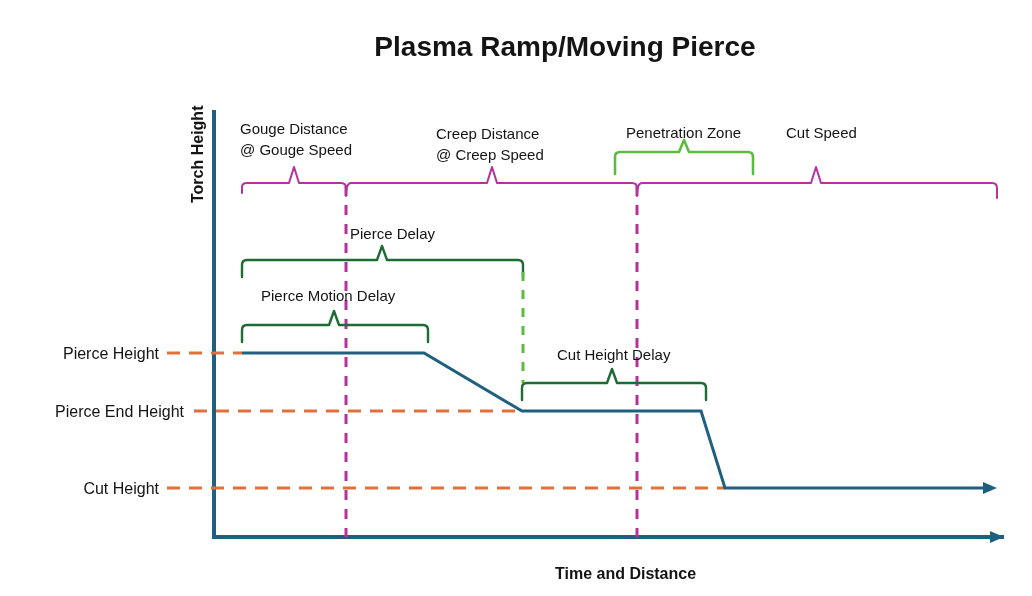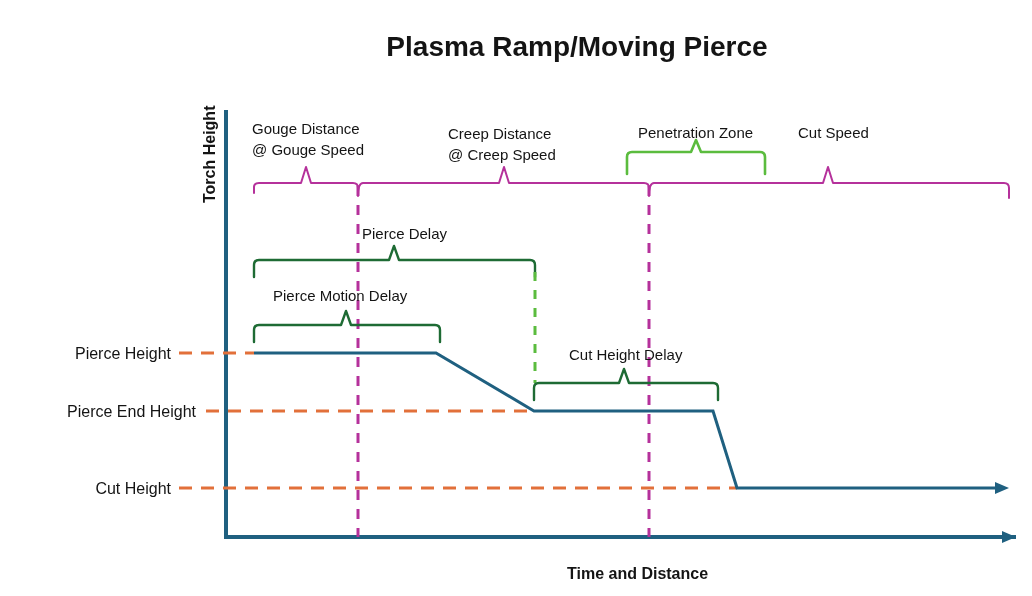--- a/index.html
+++ b/index.html
@@ -9,21 +9,21 @@
   }
   body {
     width: 1032px;
     height: 596px;
     position: relative;
     overflow: hidden;
     font-family: "Liberation Sans", sans-serif;
   }
   #diagram-root {
     position: absolute;
-    left: 16px;
+    left: 4px;
     top: 0;
     width: 872px;
     height: 596px;
     text-align: center;
   }
   .chart-title {
     font-size: 28px;
     font-weight: bold;
     fill: #141414;
     text-anchor: middle;

